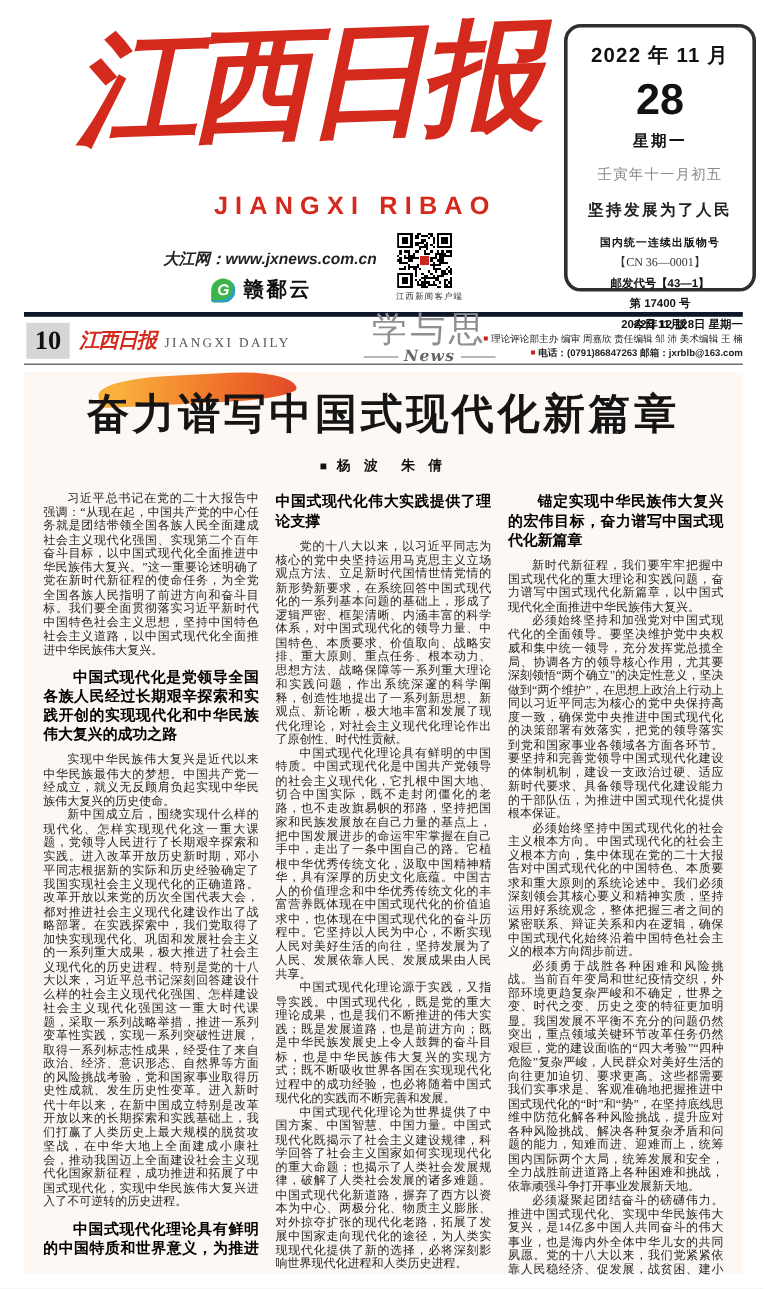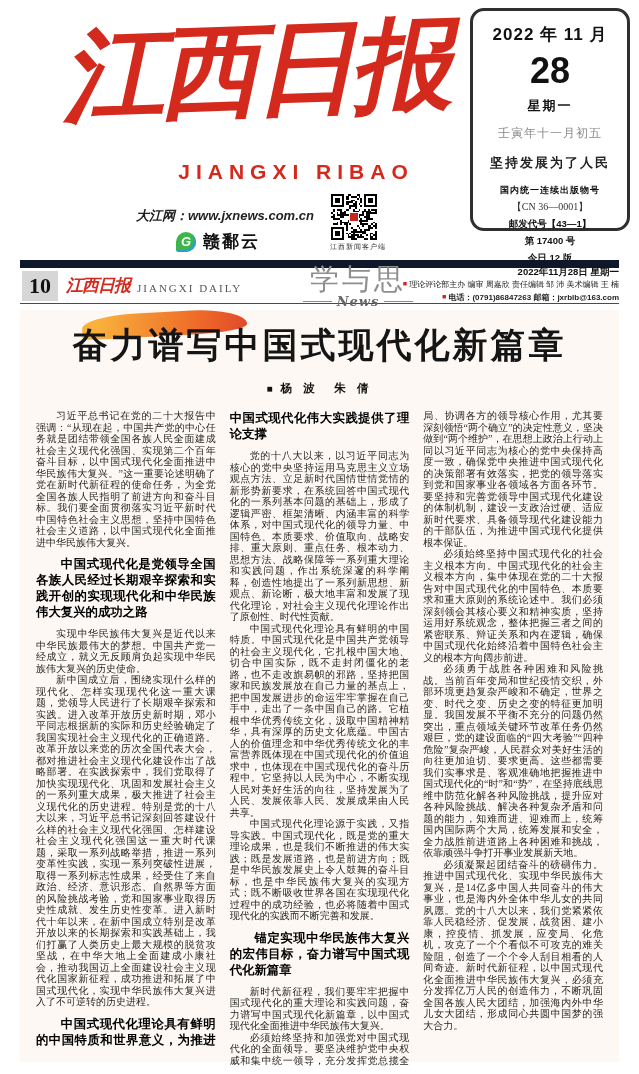--- a/index.html
+++ b/index.html
@@ -33,39 +33,39 @@
     border-radius:50% 50% 50% 12%; display:flex; align-items:center; justify-content:center;
     font-family:"Liberation Sans", sans-serif; font-weight:bold; font-style:italic; font-size:13px;
     box-shadow:inset -2px -2px 0 #2e9ec9;
   }
   .cloud-label { font-family:"Liberation Sans", sans-serif; font-weight:bold; font-size:17px; color:#111; letter-spacing:2px; }
   .qr-wrap { position:absolute; left:330px; top:194px; width:48px; text-align:left; }
   .qr-wrap svg { width:46px; height:46px; display:block; margin:0 auto; }
   .qr-caption { font-size:7px; color:#333; margin-top:2px; letter-spacing:1px; white-space:nowrap; }
   
   .datebox {
-    position:absolute; right:9px; top:8px; width:160px; height:223px;
+    position:absolute; right:9px; top:20px; width:160px; height:223px;
     border:3px solid #2f2f2f; border-radius:14px; background:#fff;
     text-align:center; padding-top:12px;
     font-family:"Liberation Sans", sans-serif;
   }
   .db-month { font-size:17px; font-weight:bold; color:#111; letter-spacing:1px; }
   .db-day   { font-size:36px; font-weight:bold; color:#111; line-height:1.15; margin-top:4px; }
   .db-week  { font-size:13px; font-weight:bold; color:#111; margin-top:6px; letter-spacing:2px; }
   .db-lunar { font-family:"Liberation Serif", serif; font-size:12px; color:#8a8a8a; margin-top:10px; letter-spacing:1px; }
   .db-pub   { font-family:"Liberation Serif", serif; font-size:13px; font-weight:bold; color:#222; margin-top:12px; letter-spacing:2px; }
   .db-issn1 { font-size:9px; font-weight:bold; color:#111; margin-top:12px; letter-spacing:1px; }
   .db-issn2 { font-family:"Liberation Serif", serif; font-size:10px; color:#333; margin-top:3px; }
   .db-post  { font-size:9.5px; font-weight:bold; color:#111; margin-top:4px; }
   .db-issue { font-size:9.5px; font-weight:bold; color:#111; margin-top:4px; }
   .db-pages { font-size:9.5px; font-weight:bold; color:#111; margin-top:4px; }
   
   .section-bar {
     position:relative; margin:2px 20px 0;
-    border-top:8px solid #0f172a; border-bottom:1px solid #4a4a4a;
+    border-top:4px solid #0f172a; border-bottom:1px solid #4a4a4a;
     height:44px; display:flex; align-items:center;
   }
   .page-num {
     background:#d6d6d6; color:#111; font-family:"Liberation Serif", serif;
     font-weight:bold; font-size:22px; padding:0 7px; line-height:30px; margin-left:2px;
   }
   .paper-name-cn {
     font-family:"DejaVu Serif", serif; font-weight:bold; font-style:italic;
     color:#d42a1d; font-size:17px; margin-left:8px; letter-spacing:-1px; white-space:nowrap;
   }
@@ -390,20 +390,21 @@
 
     <div class="columns">
       <p class="para">习近平总书记在党的二十大报告中强调：“从现在起，中国共产党的中心任务就是团结带领全国各族人民全面建成社会主义现代化强国、实现第二个百年奋斗目标，以中国式现代化全面推进中华民族伟大复兴。”这一重要论述明确了党在新时代新征程的使命任务，为全党全国各族人民指明了前进方向和奋斗目标。我们要全面贯彻落实习近平新时代中国特色社会主义思想，坚持中国特色社会主义道路，以中国式现代化全面推进中华民族伟大复兴。</p>
       <h3 class="subhead">中国式现代化是党领导全国各族人民经过长期艰辛探索和实践开创的实现现代化和中华民族伟大复兴的成功之路</h3>
       <p class="para">实现中华民族伟大复兴是近代以来中华民族最伟大的梦想。中国共产党一经成立，就义无反顾肩负起实现中华民族伟大复兴的历史使命。</p>
       <p class="para">新中国成立后，围绕实现什么样的现代化、怎样实现现代化这一重大课题，党领导人民进行了长期艰辛探索和实践。进入改革开放历史新时期，邓小平同志根据新的实际和历史经验确定了我国实现社会主义现代化的正确道路。改革开放以来党的历次全国代表大会，都对推进社会主义现代化建设作出了战略部署。在实践探索中，我们党取得了加快实现现代化、巩固和发展社会主义的一系列重大成果，极大推进了社会主义现代化的历史进程。特别是党的十八大以来，习近平总书记深刻回答建设什么样的社会主义现代化强国、怎样建设社会主义现代化强国这一重大时代课题，采取一系列战略举措，推进一系列变革性实践，实现一系列突破性进展，取得一系列标志性成果，经受住了来自政治、经济、意识形态、自然界等方面的风险挑战考验，党和国家事业取得历史性成就、发生历史性变革。进入新时代十年以来，在新中国成立特别是改革开放以来的长期探索和实践基础上，我们打赢了人类历史上最大规模的脱贫攻坚战，在中华大地上全面建成小康社会，推动我国迈上全面建设社会主义现代化国家新征程，成功推进和拓展了中国式现代化，实现中华民族伟大复兴进入了不可逆转的历史进程。</p>
       <h3 class="subhead">中国式现代化理论具有鲜明的中国特质和世界意义，为推进中国式现代化伟大实践提供了理论支撑</h3>
       <p class="para">党的十八大以来，以习近平同志为核心的党中央坚持运用马克思主义立场观点方法、立足新时代国情世情党情的新形势新要求，在系统回答中国式现代化的一系列基本问题的基础上，形成了逻辑严密、框架清晰、内涵丰富的科学体系，对中国式现代化的领导力量、中国特色、本质要求、价值取向、战略安排、重大原则、重点任务、根本动力、思想方法、战略保障等一系列重大理论和实践问题，作出系统深邃的科学阐释，创造性地提出了一系列新思想、新观点、新论断，极大地丰富和发展了现代化理论，对社会主义现代化理论作出了原创性、时代性贡献。</p>
       <p class="para">中国式现代化理论具有鲜明的中国特质。中国式现代化是中国共产党领导的社会主义现代化，它扎根中国大地、切合中国实际，既不走封闭僵化的老路，也不走改旗易帜的邪路，坚持把国家和民族发展放在自己力量的基点上，把中国发展进步的命运牢牢掌握在自己手中，走出了一条中国自己的路。它植根中华优秀传统文化，汲取中国精神精华，具有深厚的历史文化底蕴。中国古人的价值理念和中华优秀传统文化的丰富营养既体现在中国式现代化的价值追求中，也体现在中国式现代化的奋斗历程中。它坚持以人民为中心，不断实现人民对美好生活的向往，坚持发展为了人民、发展依靠人民、发展成果由人民共享。</p>
       <p class="para">中国式现代化理论源于实践，又指导实践。中国式现代化，既是党的重大理论成果，也是我们不断推进的伟大实践；既是发展道路，也是前进方向；既是中华民族发展史上令人鼓舞的奋斗目标，也是中华民族伟大复兴的实现方式；既不断吸收世界各国在实现现代化过程中的成功经验，也必将随着中国式现代化的实践而不断完善和发展。</p>
+      <p class="para">中国式现代化理论为世界提供了中国方案、中国智慧、中国力量。中国式现代化既揭示了社会主义建设规律，科学回答了社会主义国家如何实现现代化的重大命题；也揭示了人类社会发展规律，破解了人类社会发展的诸多难题。中国式现代化新道路，摒弃了西方以资本为中心、两极分化、物质主义膨胀、对外掠夺扩张的现代化老路，拓展了发展中国家走向现代化的途径，为人类实现现代化提供了新的选择，必将深刻影响世界现代化进程和人类历史进程。</p>
       <h3 class="subhead">锚定实现中华民族伟大复兴的宏伟目标，奋力谱写中国式现代化新篇章</h3>
       <p class="para">新时代新征程，我们要牢牢把握中国式现代化的重大理论和实践问题，奋力谱写中国式现代化新篇章，以中国式现代化全面推进中华民族伟大复兴。</p>
       <p class="para">必须始终坚持和加强党对中国式现代化的全面领导。要坚决维护党中央权威和集中统一领导，充分发挥党总揽全局、协调各方的领导核心作用，尤其要深刻领悟“两个确立”的决定性意义，坚决做到“两个维护”，在思想上政治上行动上同以习近平同志为核心的党中央保持高度一致，确保党中央推进中国式现代化的决策部署有效落实，把党的领导落实到党和国家事业各领域各方面各环节。要坚持和完善党领导中国式现代化建设的体制机制，建设一支政治过硬、适应新时代要求、具备领导现代化建设能力的干部队伍，为推进中国式现代化提供根本保证。</p>
       <p class="para">必须始终坚持中国式现代化的社会主义根本方向。中国式现代化的社会主义根本方向，集中体现在党的二十大报告对中国式现代化的中国特色、本质要求和重大原则的系统论述中。我们必须深刻领会其核心要义和精神实质，坚持运用好系统观念，整体把握三者之间的紧密联系、辩证关系和内在逻辑，确保中国式现代化始终沿着中国特色社会主义的根本方向阔步前进。</p>
       <p class="para">必须勇于战胜各种困难和风险挑战。当前百年变局和世纪疫情交织，外部环境更趋复杂严峻和不确定，世界之变、时代之变、历史之变的特征更加明显。我国发展不平衡不充分的问题仍然突出，重点领域关键环节改革任务仍然艰巨，党的建设面临的“四大考验”“四种危险”复杂严峻，人民群众对美好生活的向往更加迫切、要求更高。这些都需要我们实事求是、客观准确地把握推进中国式现代化的“时”和“势”，在坚持底线思维中防范化解各种风险挑战，提升应对各种风险挑战、解决各种复杂矛盾和问题的能力，知难而进、迎难而上，统筹国内国际两个大局，统筹发展和安全，全力战胜前进道路上各种困难和挑战，依靠顽强斗争打开事业发展新天地。</p>
       <p class="para">必须凝聚起团结奋斗的磅礴伟力。推进中国式现代化、实现中华民族伟大复兴，是14亿多中国人共同奋斗的伟大事业，也是海内外全体中华儿女的共同夙愿。党的十八大以来，我们党紧紧依靠人民稳经济、促发展，战贫困、建小康，控疫情、抓发展，应变局、化危机，攻克了一个个看似不可攻克的难关险阻，创造了一个个令人刮目相看的人间奇迹。新时代新征程，以中国式现代化全面推进中华民族伟大复兴，必须充分发挥亿万人民的创造伟力，不断巩固全国各族人民大团结，加强海内外中华儿女大团结，形成同心共圆中国梦的强大合力。</p>
 
     </div>
   </div>
 

